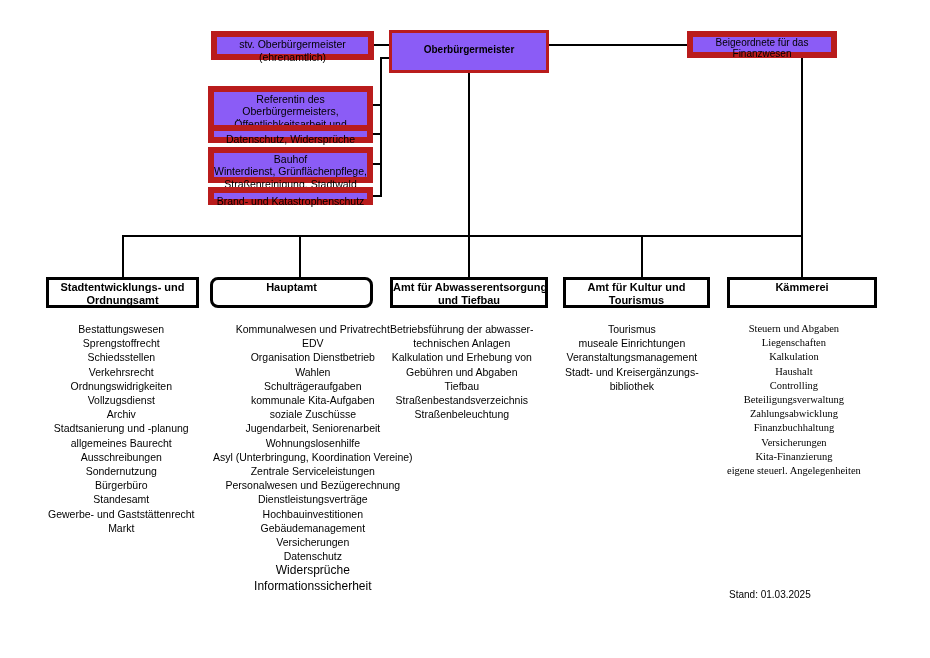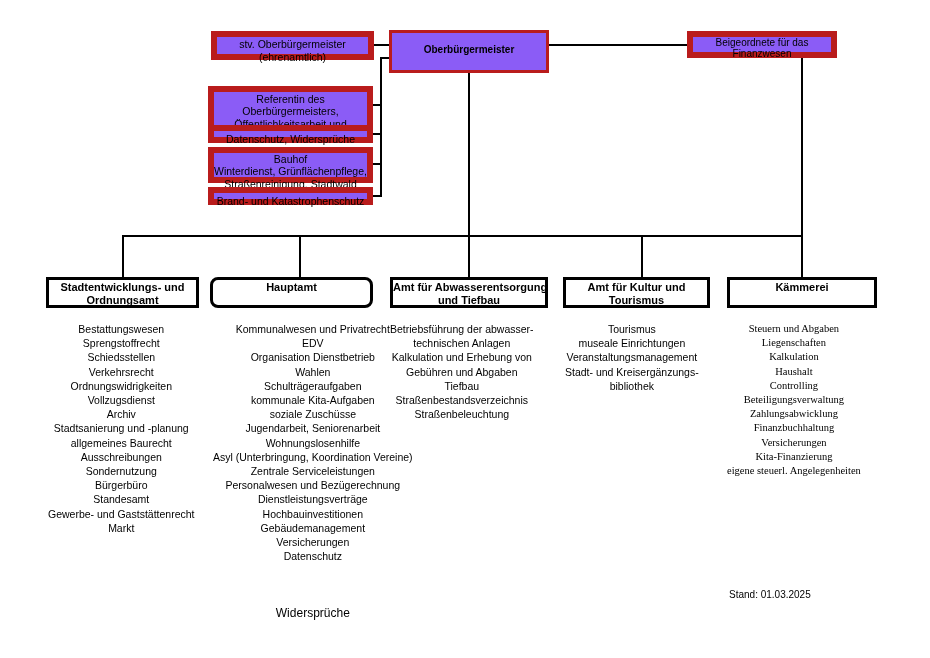--- a/index.html
+++ b/index.html
@@ -25,21 +25,21 @@
         background:#fff;font-weight:bold;font-size:11px;line-height:12.5px;text-align:center;
         padding-top:1px;white-space:nowrap;}
   .dept1{left:46px;width:153px;}
   .dept2{left:210px;width:163px;border-radius:8px;}
   .dept3{left:390px;width:158px;}
   .dept4{left:563px;width:147px;}
   .dept5{left:727px;width:150px;}
   
   .col{position:absolute;top:322px;font-size:10.5px;line-height:14.2px;text-align:center;white-space:nowrap;}
   .col1{left:48px;}.col2{left:213px;}.col3{left:390px;}.col4{left:565px;}.col5{left:727px;font-family:Liberation Serif, serif;}
-  .col .lg{font-size:12px;line-height:15.3px;margin-top:43px;}
+  .col .lg{font-size:12px;line-height:15.3px;}
   
   .line{position:absolute;background:#000;}
   .l-stv-ob{left:374px;top:44px;width:15px;height:2px;}
   .l-ob-fin{left:549px;top:44px;width:178px;height:2px;}
   .l-ob-down{left:468px;top:71px;width:2px;height:206px;}
   .l-fin-down{left:801px;top:58px;width:2px;height:219px;}
   .l-dist{left:122px;top:235px;width:681px;height:2px;}
   .l-drop1{left:122px;top:235px;width:2px;height:42px;}
   .l-drop2{left:299px;top:235px;width:2px;height:42px;}
   .l-drop4{left:641px;top:235px;width:2px;height:42px;}

